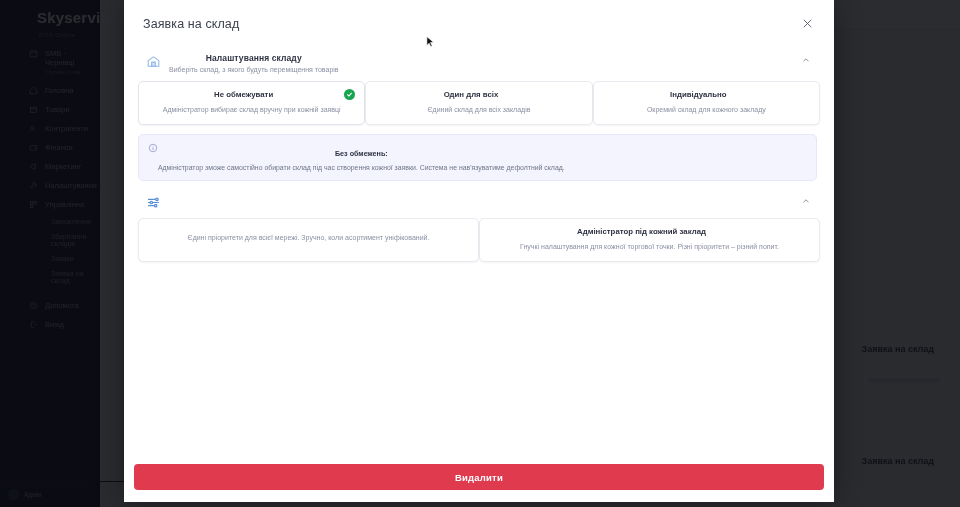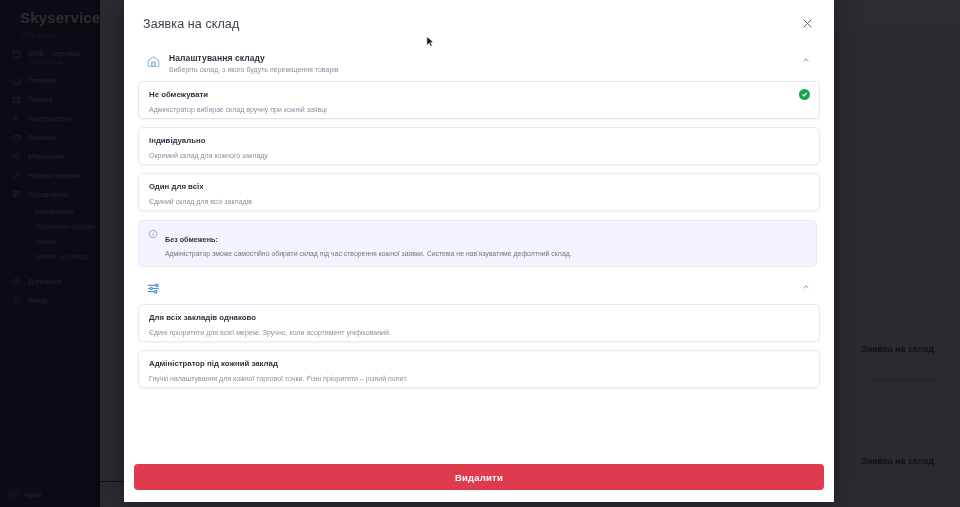--- a/index.html
+++ b/index.html
@@ -7,21 +7,21 @@
     width: 960px; height: 507px;
     overflow: hidden;
     font-family: "Liberation Sans", "DejaVu Sans", sans-serif;
     background: #1b1b1d;
   }
 
   
   .app-bg { position: absolute; inset: 0; background: #f4f5f7; }
   .app-sidebar {
     position: absolute; left: 0; top: 0; width: 100px; height: 507px;
-    background: #1d2033; color: #c9ccd8;
+    background: #1d2033; color: #c9ccd8; padding-left: 17px;
   }
   .logo { padding: 9px 0 0 20px; font-size: 15px; font-weight: 700; color: #fff; letter-spacing: .2px; }
   .logo-sub { padding: 6px 0 4px 22px; font-size: 6px; color: #7b8099; letter-spacing: .5px; }
   .nav-item {
     display: flex; align-items: center; gap: 7px;
     padding: 5px 8px 5px 12px; font-size: 7.5px; color: #b9bdcc; min-height: 18px;
   }
   .nav-item .ico { width: 9px; height: 9px; flex: none; opacity: .85; }
   .nav-item .ico svg { width: 9px; height: 9px; display: block; }
   .nav-item.head { align-items: flex-start; padding-top: 7px; }
@@ -56,51 +56,51 @@
   }
   .modal-title { font-size: 12.5px; color: #3c3f4e; font-weight: 400; letter-spacing: .1px; }
   .close-btn {
     margin-left: auto; width: 22px; height: 22px; display: flex;
     align-items: center; justify-content: center; cursor: pointer; color: #53576a;
   }
   .close-btn svg { width: 11px; height: 11px; }
 
   .modal-body { flex: 1 1 auto; overflow: hidden; padding: 0 13px; }
 
-  .section { border-radius: 6px; margin-bottom: 6px; }
+  .section { border-radius: 6px; margin-bottom: 6px; text-align: center; }
   .section-head {
     display: flex; align-items: flex-start; gap: 8px;
     padding: 6px 8px 8px 9px; cursor: pointer;
   }
   .sec-ico { width: 15px; height: 15px; flex: none; margin-top: 1px; }
   .sec-ico svg { width: 15px; height: 15px; display: block; }
   .sec-text { display: flex; flex-direction: column; }
   .sec-title { font-size: 8.5px; font-weight: 700; color: #2f3242; letter-spacing: .1px; }
   .sec-sub { font-size: 7px; color: #8b8fa3; margin-top: 2.5px; }
   .chev { margin-left: auto; width: 14px; height: 14px; display: flex; align-items: center; justify-content: center; color: #6f7386; cursor: pointer; }
   .chev svg { width: 8px; height: 8px; }
 
-  .card-row { display: flex; gap: 8px; padding: 0 1px 4px 1px; flex-direction: column; }
+  .card-row { display: flex; gap: 0; padding: 0 1px 4px 1px; }
   .opt-card {
     flex: 1 1 0; background: #fff; border: 1px solid #e9eaf0;
     border-radius: 5px; padding: 8px 10px 10px 10px; position: relative;
     box-shadow: 0 1px 2px rgba(25,28,45,.05); cursor: pointer; min-height: 38px;
   }
   .opt-card.selected { border-color: #e3e5ec; }
   .opt-title { font-size: 7.8px; font-weight: 700; color: #2f3242; padding-right: 16px; }
   .opt-desc { font-size: 7px; color: #8b8fa3; margin-top: 6px; line-height: 1.3; }
   .check-badge {
     position: absolute; top: 7px; right: 9px; width: 11px; height: 11px;
     border-radius: 50%; background: #17a550; display: flex;
     align-items: center; justify-content: center;
   }
   .check-badge svg { width: 7px; height: 7px; }
 
   .info-box {
-    display: flex; gap: 7px; align-items: flex-start;
+    display: flex; align-items: flex-start;
     background: #f3f4fd; border: 1px solid #e6e8fa; border-radius: 5px;
     padding: 7px 10px 8px 9px; margin: 5px 4px 7px 1px;
   }
   .info-ico { width: 10px; height: 10px; flex: none; margin-top: 1px; color: #9aa0c8; }
   .info-ico svg { width: 10px; height: 10px; display: block; }
   .info-title { font-size: 7.2px; font-weight: 700; color: #2f3242; }
   .info-text { font-size: 6.9px; color: #6f7489; margin-top: 3px; line-height: 1.35; }
 
   .modal-foot {
     flex: none; height: 44px; display: flex; gap: 7px;
@@ -287,27 +287,27 @@
           <div class="opt-title">Не обмежувати</div>
           <div class="opt-desc">Адміністратор вибирає склад вручну при кожній заявці</div>
           <span class="check-badge">
             <svg viewBox="0 0 16 16" fill="none" stroke="#fff" stroke-width="2.4" stroke-linecap="round" stroke-linejoin="round">
                 <path d="M3.5 8.5l3 3 6-6.5"></path>
               </svg>
           </span>
         </div>
 
         <div class="opt-card">
+          <div class="opt-title">Один для всіх</div>
+          <div class="opt-desc">Єдиний склад для всіх закладів</div>
+        </div>
+
+        <div class="opt-card">
           <div class="opt-title">Індивідуально</div>
           <div class="opt-desc">Окремий склад для кожного закладу</div>
-        </div>
-
-        <div class="opt-card">
-          <div class="opt-title">Один для всіх</div>
-          <div class="opt-desc">Єдиний склад для всіх закладів</div>
         </div>
       </div>
 
       <div class="info-box">
         <span class="info-ico">
           <svg viewBox="0 0 16 16" fill="none" stroke="currentColor" stroke-width="1.4">
               <circle cx="8" cy="8" r="6"></circle>
               <path d="M8 7.2v4M8 4.9v.9"></path>
             </svg>
         </span>
@@ -330,21 +330,20 @@
         </span>
         <span class="chev">
           <svg viewBox="0 0 16 16" fill="none" stroke="currentColor" stroke-width="1.6" stroke-linecap="round" stroke-linejoin="round">
               <path d="M3.5 10L8 5.5 12.5 10"></path>
             </svg>
         </span>
       </div>
 
       <div class="card-row">
         <div class="opt-card">
-          <div class="opt-title">Для всіх закладів однаково</div>
           <div class="opt-desc">Єдині пріоритети для всієї мережі. Зручно, коли асортимент уніфікований.</div>
         </div>
         <div class="opt-card">
           <div class="opt-title">Адміністратор під кожний заклад</div>
           <div class="opt-desc">Гнучкі налаштування для кожної торгової точки. Різні пріоритети – різний попит.</div>
         </div>
       </div>
     </div>
 
   </div>

